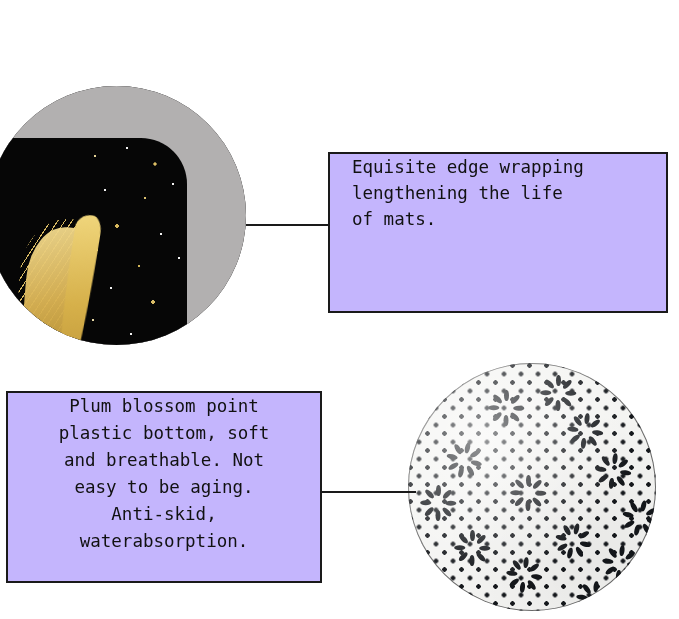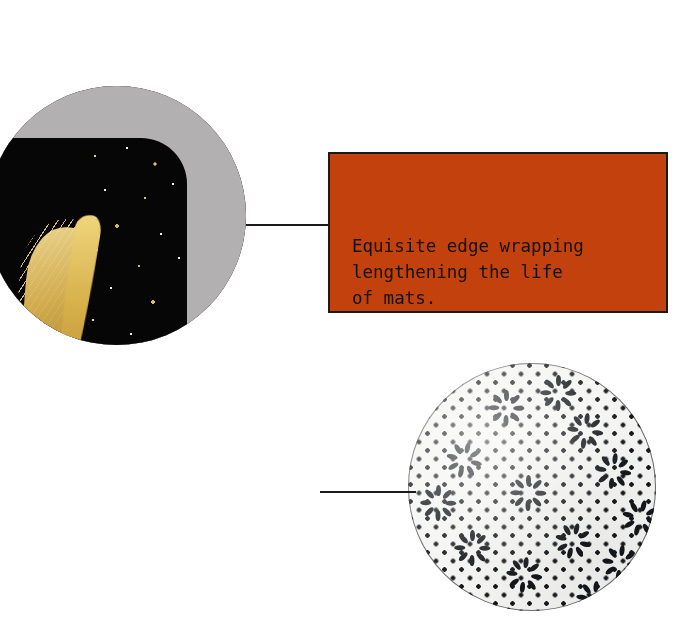--- a/index.html
+++ b/index.html
@@ -39,24 +39,24 @@
     line-height: 58px;
     letter-spacing: -1px;
     transform: scaleX(0.92);
     white-space: nowrap;
   }
 
   
   .callout {
     position: absolute;
     box-sizing: border-box;
-    background: #c2410c;
+    background: #c4b5fd;
     border: 2px solid #1a1a1a;
     display: flex;
-    align-items: flex-end;
+    align-items: flex-start;
     z-index: 4;
   }
   .callout p {
     margin: 0;
     width: 100%;
     font-family: "DejaVu Sans Mono", monospace;
     color: #111111;
     white-space: pre-line;
   }
   #callout-edge {
@@ -282,20 +282,28 @@
   </div>
 
   <div class="connector" id="connector-top"></div>
 
   <div class="callout" id="callout-edge">
     <p>Equisite edge wrapping
 lengthening the life
 of mats.</p>
   </div>
 
+  <div class="callout" id="callout-bottom">
+    <p>Plum blossom point
+plastic bottom, soft
+and breathable. Not
+easy to be aging.
+Anti-skid,
+waterabsorption.</p>
+  </div>
 
   <div class="connector" id="connector-bottom"></div>
 
   <div id="circle-backing">
     <div class="backing-dots"></div>
     <div id="blossom-layer">
         <div class="blossom" style="left: 98px; top: 45px;">
           <i style="transform: rotate(0deg);"></i>
           <i style="transform: rotate(45deg);"></i>
           <i style="transform: rotate(90deg);"></i>

